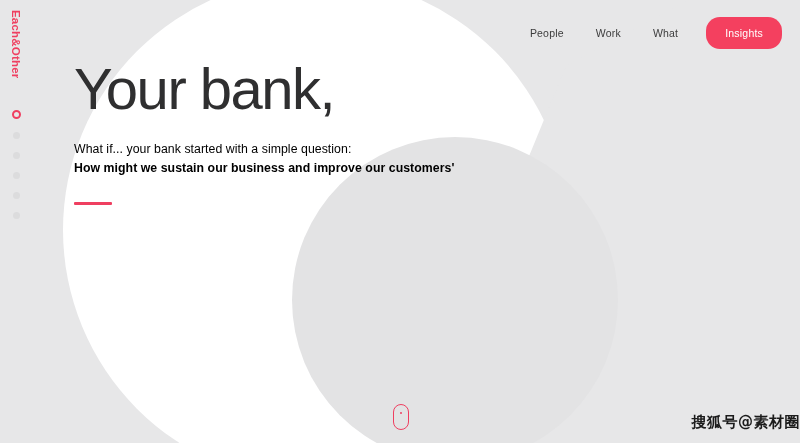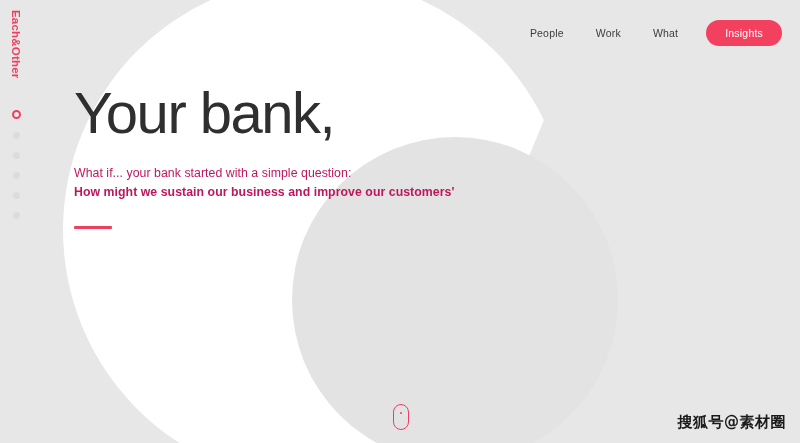--- a/index.html
+++ b/index.html
@@ -107,32 +107,32 @@
   }
   #topnav .nav-pill {
     margin-left: 12px;
     background: #f4405f;
     color: #ffffff;
     font-size: 10.5px;
     letter-spacing: 0.2px;
     border-radius: 14px;
     padding: 0 19px;
     line-height: 26px;
-    height: 26px;
+    height: 32px;
     border: none;
     cursor: pointer;
     font-family: "Liberation Sans", sans-serif;
     white-space: nowrap;
   }
 
   
   #hero {
     position: absolute;
     left: 74px;
-    top: 82px;
+    top: 58px;
     width: 560px;
     z-index: 20;
   }
   #headline {
     margin: 0;
     color: #2f2f2f;
   }
   #headline .line1 {
     display: block;
     font-family: "Liberation Sans", sans-serif;
@@ -149,21 +149,21 @@
     font-weight: normal;
     letter-spacing: -3.2px;
     line-height: 60px;
     color: #2f2f30;
     margin-top: -4px;
   }
 
   #subcopy {
     margin: 0;
     padding-top: 20px;
-    color: #be185d;
+    color: #000000;
     font-size: 12.3px;
     line-height: 19px;
     letter-spacing: 0.05px;
   }
   #subcopy .q-lead {
     display: block;
     font-weight: normal;
   }
   #subcopy .q-bold {
     display: block;
@@ -198,21 +198,21 @@
     width: 2.2px;
     height: 2.2px;
     margin-left: -1.1px;
     border-radius: 50%;
     background: #ef4062;
   }
 
   
   #watermark {
     position: absolute;
-    right: 14px;
+    right: 0;
     bottom: 11px;
     font-family: "DejaVu Sans", sans-serif;
     font-size: 15px;
     font-weight: bold;
     color: #1b1b1b;
     letter-spacing: 0.5px;
     z-index: 40;
     white-space: nowrap;
   }
 </style>

